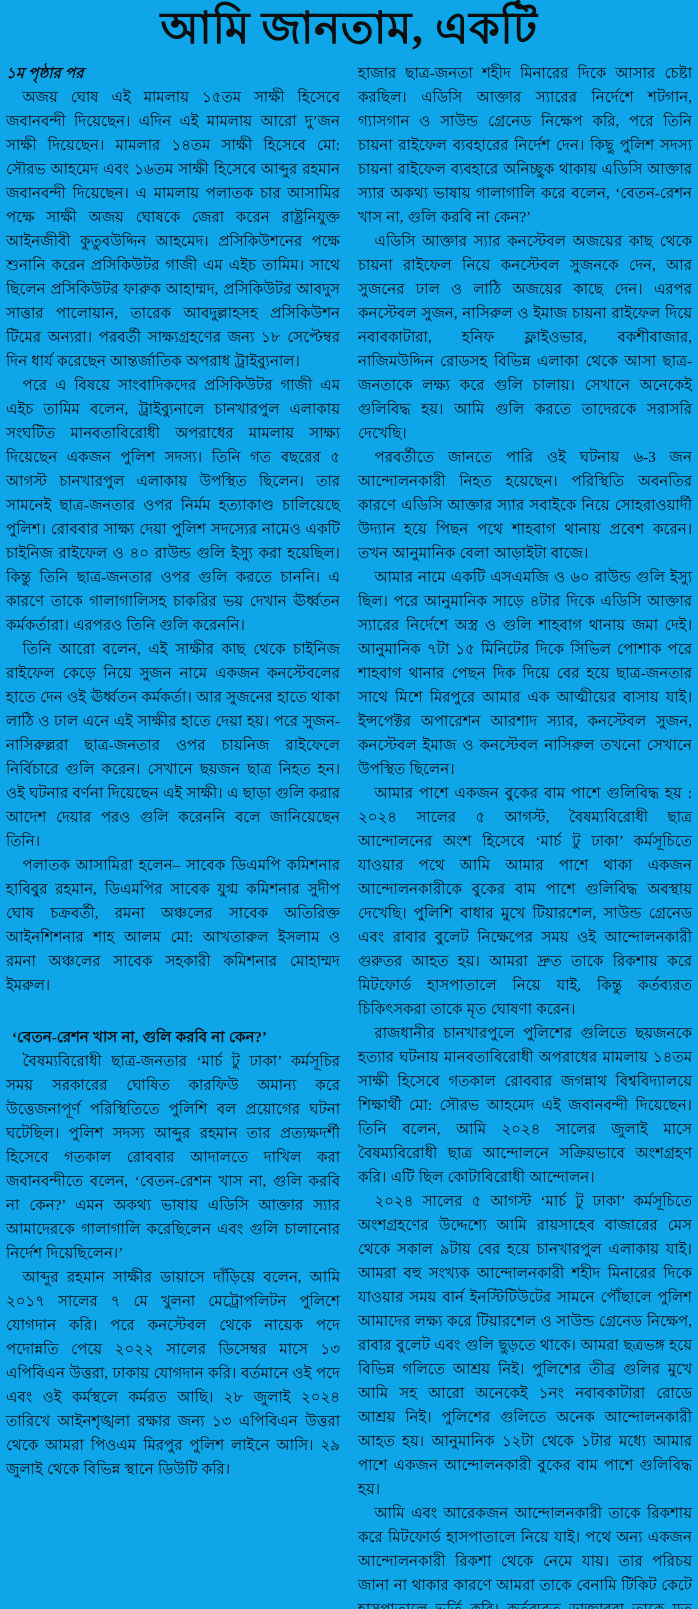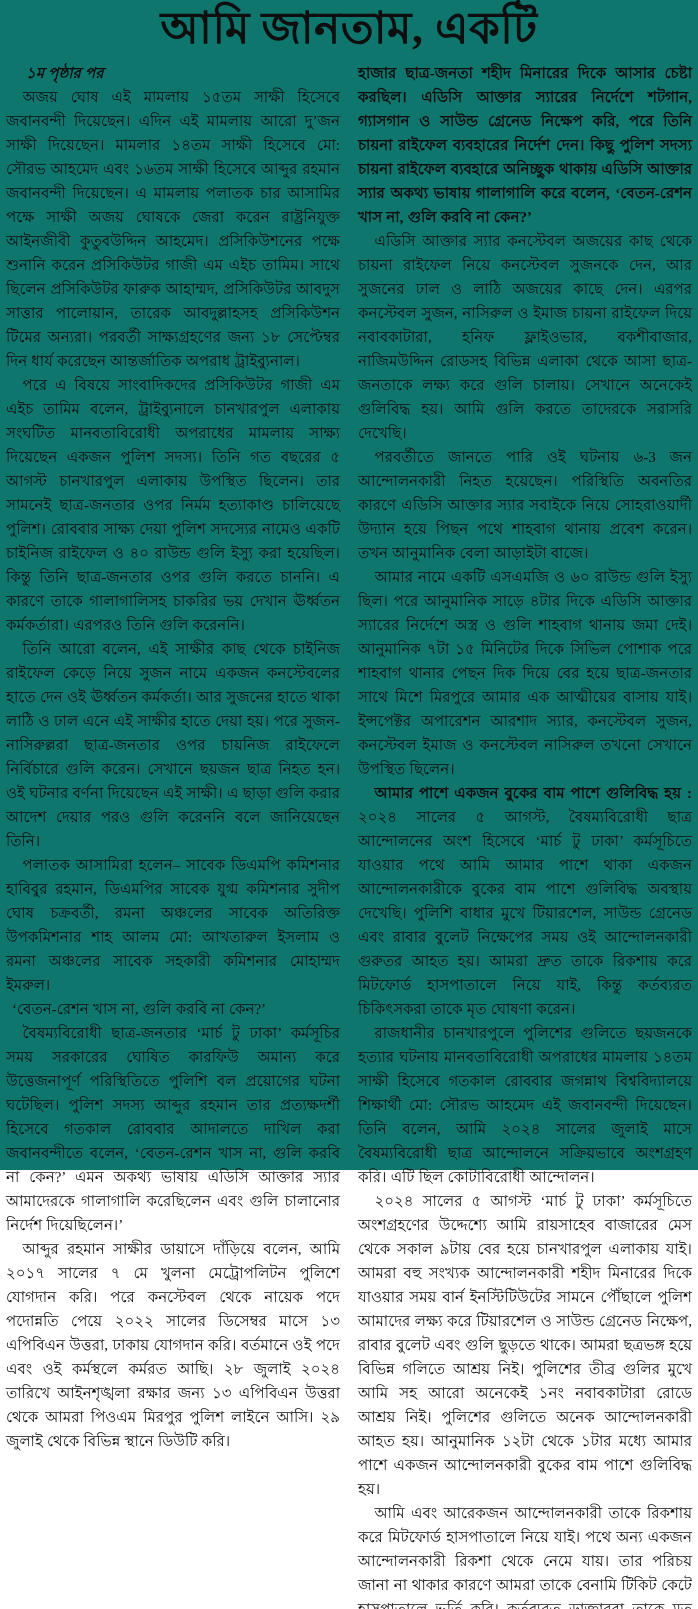--- a/index.html
+++ b/index.html
@@ -10,23 +10,23 @@
   body {
     width: 698px;
     height: 1609px;
     overflow: hidden;
     color: #0e0e0e;
     font-family: "Liberation Serif", "DejaVu Serif", serif;
   }
   .paper {
     box-sizing: border-box;
     width: 698px;
-    height: 1170px;
+    height: 1609px;
     padding: 2px 6px 6px 6px;
-    background: #0f766e;
+    background: #0ea5e9;
   }
   .headline {
     text-align: center;
     font-size: 44px;
     line-height: 1.15;
     font-weight: bold;
     letter-spacing: 0.5px;
     margin: 2px 0 6px 0;
   }
   .columns {
@@ -38,53 +38,52 @@
     text-align: justify;
     font-size: 15px;
     line-height: 24px;
     word-spacing: 0.5px;
   }
   .continued-label {
     font-weight: bold;
     font-style: italic;
     font-size: 15px;
     line-height: 24px;
-    margin-left: 20px;
   }
   .para {
     margin: 0;
     text-indent: 1.1em;
   }
   .para.continuation {
     text-indent: 0;
-    font-weight: bold;
   }
   .para.subhead {
-    font-weight: normal;
+    font-weight: bold;
     text-indent: 0.4em;
+    margin-top: 28px;
   }
   .para b.lead {
-    font-weight: bold;
+    font-weight: normal;
     margin-top: 28px;
   }
 </style>
 </head>
 <body>
 
 <div class="paper">
   <h1 class="headline">আমি জানতাম, একটি</h1>
 
   <div class="columns">
     <div class="col">
       <div class="continued-label">১ম পৃষ্ঠার পর</div>
 
         <p class="para body">অজয় ঘোষ এই মামলায় ১৫তম সাক্ষী হিসেবে জবানবন্দী দিয়েছেন। এদিন এই মামলায় আরো দু’জন সাক্ষী দিয়েছেন। মামলার ১৪তম সাক্ষী হিসেবে মো: সৌরভ আহমেদ এবং ১৬তম সাক্ষী হিসেবে আব্দুর রহমান জবানবন্দী দিয়েছেন। এ মামলায় পলাতক চার আসামির পক্ষে সাক্ষী অজয় ঘোষকে জেরা করেন রাষ্ট্রনিযুক্ত আইনজীবী কুতুবউদ্দিন আহমেদ। প্রসিকিউশনের পক্ষে শুনানি করেন প্রসিকিউটর গাজী এম এইচ তামিম। সাথে ছিলেন প্রসিকিউটর ফারুক আহাম্মদ, প্রসিকিউটর আবদুস সাত্তার পালোয়ান, তারেক আবদুল্লাহসহ প্রসিকিউশন টিমের অন্যরা। পরবর্তী সাক্ষ্যগ্রহণের জন্য ১৮ সেপ্টেম্বর দিন ধার্য করেছেন আন্তর্জাতিক অপরাধ ট্রাইব্যুনাল।</p>
         <p class="para body">পরে এ বিষয়ে সাংবাদিকদের প্রসিকিউটর গাজী এম এইচ তামিম বলেন, ট্রাইব্যুনালে চানখারপুল এলাকায় সংঘটিত মানবতাবিরোধী অপরাধের মামলায় সাক্ষ্য দিয়েছেন একজন পুলিশ সদস্য। তিনি গত বছরের ৫ আগস্ট চানখারপুল এলাকায় উপস্থিত ছিলেন। তার সামনেই ছাত্র-জনতার ওপর নির্মম হত্যাকাণ্ড চালিয়েছে পুলিশ। রোববার সাক্ষ্য দেয়া পুলিশ সদস্যের নামেও একটি চাইনিজ রাইফেল ও ৪০ রাউন্ড গুলি ইস্যু করা হয়েছিল। কিন্তু তিনি ছাত্র-জনতার ওপর গুলি করতে চাননি। এ কারণে তাকে গালাগালিসহ চাকরির ভয় দেখান ঊর্ধ্বতন কর্মকর্তারা। এরপরও তিনি গুলি করেননি।</p>
         <p class="para body">তিনি আরো বলেন, এই সাক্ষীর কাছ থেকে চাইনিজ রাইফেল কেড়ে নিয়ে সুজন নামে একজন কনস্টেবলের হাতে দেন ওই ঊর্ধ্বতন কর্মকর্তা। আর সুজনের হাতে থাকা লাঠি ও ঢাল এনে এই সাক্ষীর হাতে দেয়া হয়। পরে সুজন-নাসিরুল্লরা ছাত্র-জনতার ওপর চায়নিজ রাইফেলে নির্বিচারে গুলি করেন। সেখানে ছয়জন ছাত্র নিহত হন। ওই ঘটনার বর্ণনা দিয়েছেন এই সাক্ষী। এ ছাড়া গুলি করার আদেশ দেয়ার পরও গুলি করেননি বলে জানিয়েছেন তিনি।</p>
-        <p class="para body">পলাতক আসামিরা হলেন– সাবেক ডিএমপি কমিশনার হাবিবুর রহমান, ডিএমপির সাবেক যুগ্ম কমিশনার সুদীপ ঘোষ চক্রবর্তী, রমনা অঞ্চলের সাবেক অতিরিক্ত উপকমিশনার শাহ আলম মো: আখতারুল ইসলাম ও রমনা অঞ্চলের সাবেক সহকারী কমিশনার মোহাম্মদ ইমরুল।</p>
+        <p class="para body">পলাতক আসামিরা হলেন– সাবেক ডিএমপি কমিশনার হাবিবুর রহমান, ডিএমপির সাবেক যুগ্ম কমিশনার সুদীপ ঘোষ চক্রবর্তী, রমনা অঞ্চলের সাবেক অতিরিক্ত আইনশিশনার শাহ আলম মো: আখতারুল ইসলাম ও রমনা অঞ্চলের সাবেক সহকারী কমিশনার মোহাম্মদ ইমরুল।</p>
         <p class="para subhead">‘বেতন-রেশন খাস না, গুলি করবি না কেন?’</p>
         <p class="para body">বৈষম্যবিরোধী ছাত্র-জনতার ‘মার্চ টু ঢাকা’ কর্মসূচির সময় সরকারের ঘোষিত কারফিউ অমান্য করে উত্তেজনাপূর্ণ পরিস্থিতিতে পুলিশি বল প্রয়োগের ঘটনা ঘটেছিল। পুলিশ সদস্য আব্দুর রহমান তার প্রত্যক্ষদর্শী হিসেবে গতকাল রোববার আদালতে দাখিল করা জবানবন্দীতে বলেন, ‘বেতন-রেশন খাস না, গুলি করবি না কেন?’ এমন অকথ্য ভাষায় এডিসি আক্তার স্যার আমাদেরকে গালাগালি করেছিলেন এবং গুলি চালানোর নির্দেশ দিয়েছিলেন।’</p>
         <p class="para body">আব্দুর রহমান সাক্ষীর ডায়াসে দাঁড়িয়ে বলেন, আমি ২০১৭ সালের ৭ মে খুলনা মেট্রোপলিটন পুলিশে যোগদান করি। পরে কনস্টেবল থেকে নায়েক পদে পদোন্নতি পেয়ে ২০২২ সালের ডিসেম্বর মাসে ১৩ এপিবিএন উত্তরা, ঢাকায় যোগদান করি। বর্তমানে ওই পদে এবং ওই কর্মস্থলে কর্মরত আছি। ২৮ জুলাই ২০২৪ তারিখে আইনশৃঙ্খলা রক্ষার জন্য ১৩ এপিবিএন উত্তরা থেকে আমরা পিওএম মিরপুর পুলিশ লাইনে আসি। ২৯ জুলাই থেকে বিভিন্ন স্থানে ডিউটি করি।</p>
       </div>
     <div class="col">
 
     <p class="para continuation">হাজার ছাত্র-জনতা শহীদ মিনারের দিকে আসার চেষ্টা করছিল। এডিসি আক্তার স্যারের নির্দেশে শটগান, গ্যাসগান ও সাউন্ড গ্রেনেড নিক্ষেপ করি, পরে তিনি চায়না রাইফেল ব্যবহারের নির্দেশ দেন। কিছু পুলিশ সদস্য চায়না রাইফেল ব্যবহারে অনিচ্ছুক থাকায় এডিসি আক্তার স্যার অকথ্য ভাষায় গালাগালি করে বলেন, ‘বেতন-রেশন খাস না, গুলি করবি না কেন?’</p>
         <p class="para body">এডিসি আক্তার স্যার কনস্টেবল অজয়ের কাছ থেকে চায়না রাইফেল নিয়ে কনস্টেবল সুজনকে দেন, আর সুজনের ঢাল ও লাঠি অজয়ের কাছে দেন। এরপর কনস্টেবল সুজন, নাসিরুল ও ইমাজ চায়না রাইফেল দিয়ে নবাবকাটারা, হনিফ ফ্লাইওভার, বকশীবাজার, নাজিমউদ্দিন রোডসহ বিভিন্ন এলাকা থেকে আসা ছাত্র-জনতাকে লক্ষ্য করে গুলি চালায়। সেখানে অনেকেই গুলিবিদ্ধ হয়। আমি গুলি করতে তাদেরকে সরাসরি দেখেছি।</p>
         <p class="para body">পরবর্তীতে জানতে পারি ওই ঘটনায় ৬-3 জন আন্দোলনকারী নিহত হয়েছেন। পরিস্থিতি অবনতির কারণে এডিসি আক্তার স্যার সবাইকে নিয়ে সোহরাওয়ার্দী উদ্যান হয়ে পিছন পথে শাহবাগ থানায় প্রবেশ করেন। তখন আনুমানিক বেলা আড়াইটা বাজে।</p>
         <p class="para body">আমার নামে একটি এসএমজি ও ৬০ রাউন্ড গুলি ইস্যু ছিল। পরে আনুমানিক সাড়ে ৪টার দিকে এডিসি আক্তার স্যারের নির্দেশে অস্ত্র ও গুলি শাহবাগ থানায় জমা দেই। আনুমানিক ৭টা ১৫ মিনিটের দিকে সিভিল পোশাক পরে শাহবাগ থানার পেছন দিক দিয়ে বের হয়ে ছাত্র-জনতার সাথে মিশে মিরপুরে আমার এক আত্মীয়ের বাসায় যাই। ইন্সপেক্টর অপারেশন আরশাদ স্যার, কনস্টেবল সুজন, কনস্টেবল ইমাজ ও কনস্টেবল নাসিরুল তখনো সেখানে উপস্থিত ছিলেন।</p>

